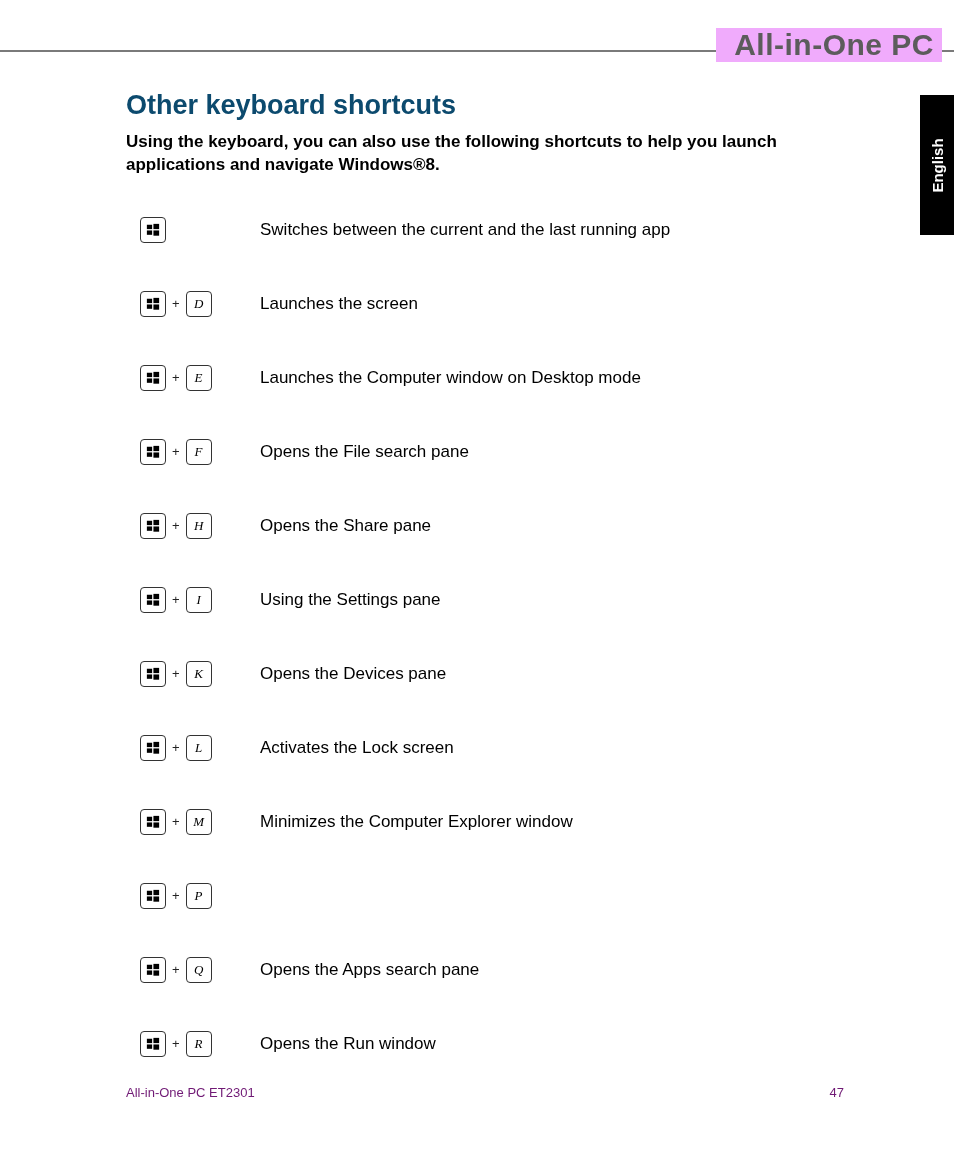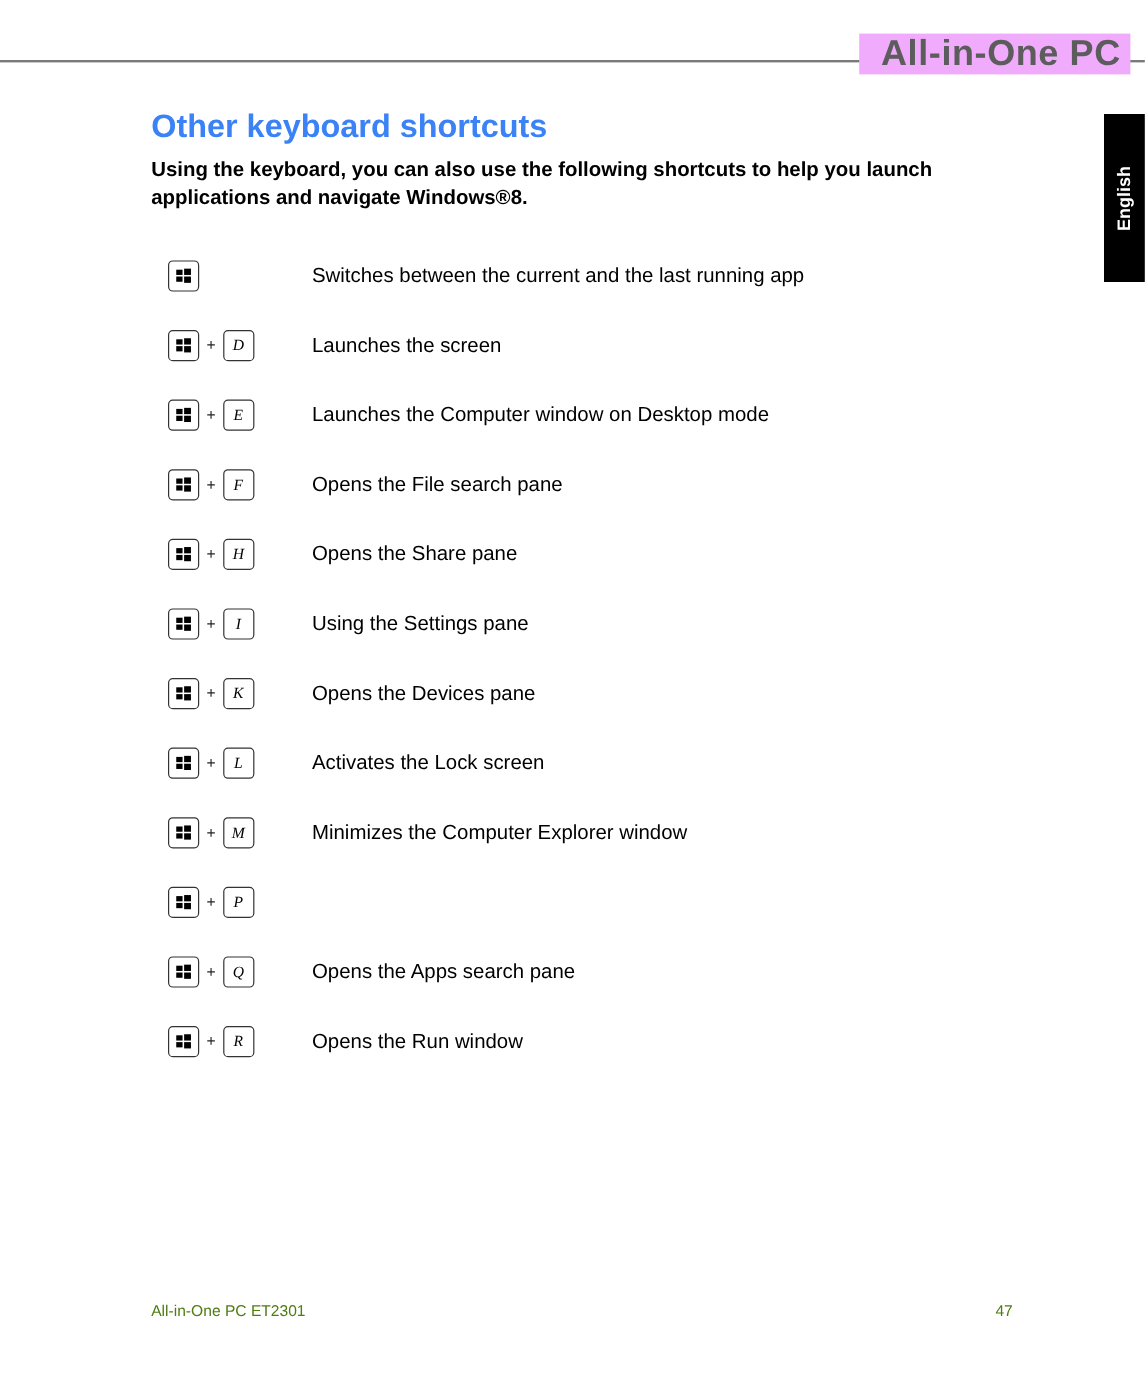--- a/index.html
+++ b/index.html
@@ -50,36 +50,36 @@
     transform: rotate(-90deg);
     white-space: nowrap;
   }
   .content {
     position: absolute;
     top: 90px;
     left: 126px;
     right: 110px;
   }
   h1.section-title {
-    color: #3b82f6;
+    color: #0c4a6e;
     font-size: 27px;
     font-weight: 700;
     margin: 0 0 10px 0;
     font-family: Verdana, "Segoe UI", Arial, sans-serif;
   }
   .intro {
     font-size: 17px;
     line-height: 1.35;
     margin: 0 0 24px 0;
     font-weight: bold;
   }
   .shortcut-table {
     display: flex;
     flex-direction: column;
-    gap: 0;
+    gap: 16px;
     margin-left: 14px;
   }
   .shortcut-row {
     display: flex;
     align-items: center;
     height: 58px;
   }
   .keys {
     width: 120px;
     display: flex;
@@ -115,21 +115,21 @@
     font-size: 17px;
   }
   .footer {
     position: absolute;
     bottom: 55px;
     left: 126px;
     right: 110px;
     display: flex;
     justify-content: space-between;
     font-size: 13px;
-    color: #4d7c0f;
+    color: #701a75;
   }
 </style>
 </head>
 <body>
 
 <div class="top-rule"></div>
 <div class="brand">All-in-One PC</div>
 
 <div class="side-tab">
   <span>English</span>

